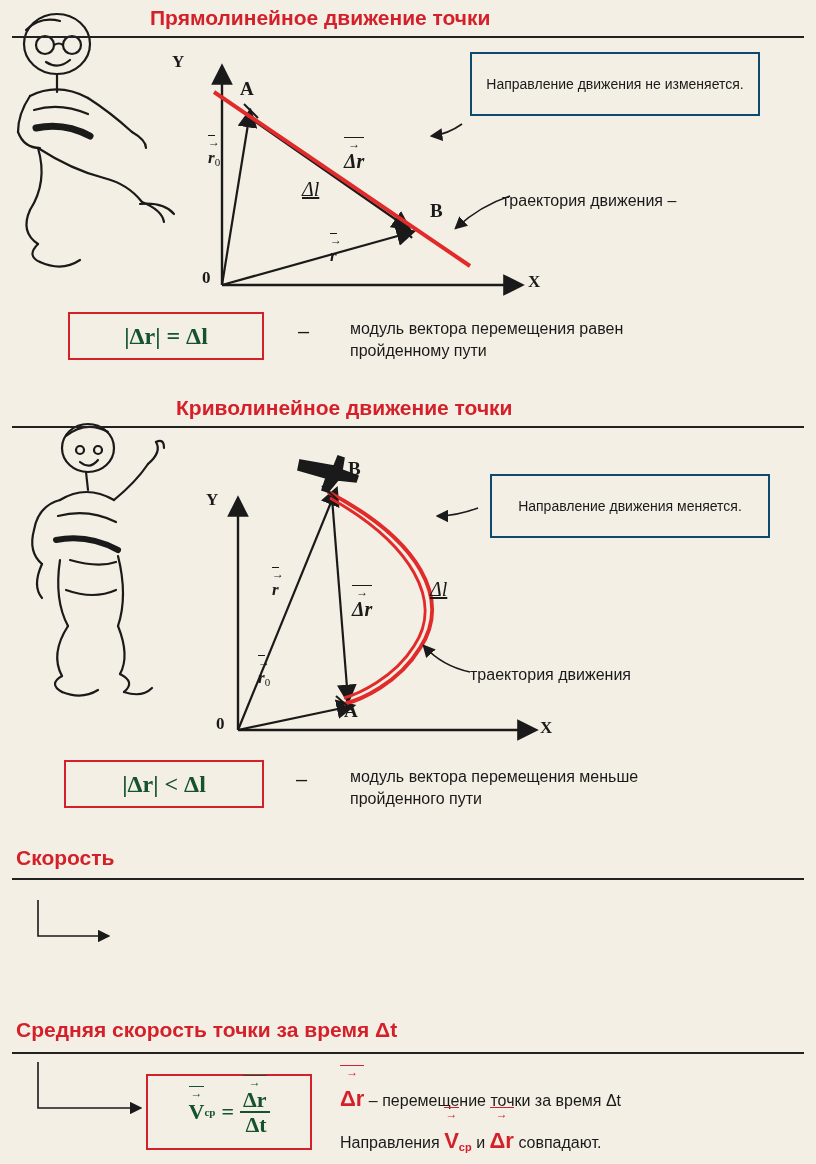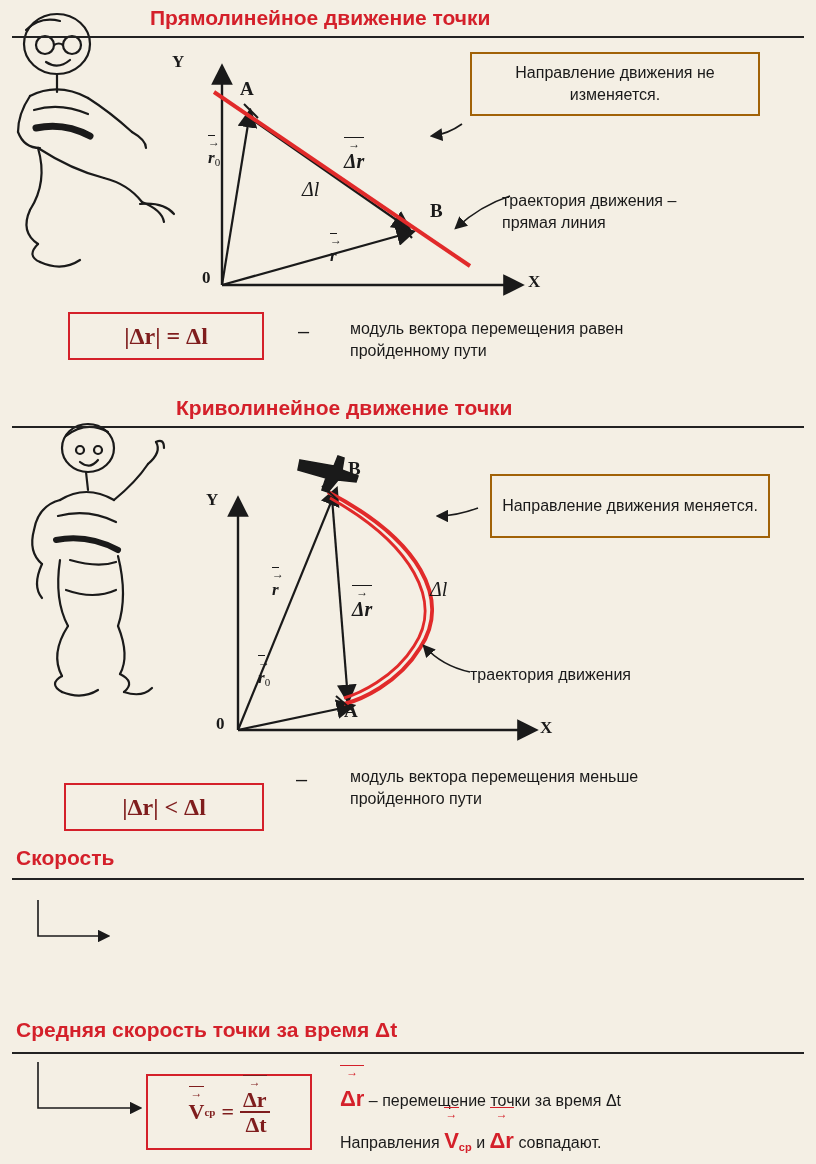--- a/index.html
+++ b/index.html
@@ -22,31 +22,31 @@
     white-space:nowrap;
   }
   .title-rule{
     position:absolute;
     height:2px;background:#222;
   }
 
   
   .boxed{
     position:absolute;
-    border:2px solid #a16207;
+    border:2px solid #0c4a6e;
     background:transparent;
-    font-size:16px;
+    font-size:14px;
     line-height:1.35;
     padding:6px 10px;
     box-sizing:border-box;
   }
   .formula-box{
     position:absolute;
     border:2px solid #d4202a;
-    color:#7f1d1d;
+    color:#14532d;
     font-weight:bold;
     box-sizing:border-box;
     display:flex;align-items:center;justify-content:center;
     font-size:24px;
     font-family:"Liberation Serif", serif;
   }
   .plain-text{
     position:absolute;
     font-size:16px;
     line-height:1.4;
@@ -55,21 +55,21 @@
   .dash{position:absolute;font-size:20px;}
 
   
   svg.layer{position:absolute;left:0;top:0;width:816px;height:1164px;pointer-events:none;}
 
   .lbl{
     position:absolute;
     font-family:"Liberation Serif", serif;
     font-size:17px;
   }
-  .lbl-i{font-style:italic;}
+  .lbl-i{font-style:italic;text-decoration:underline;}
   .vecbar{
     position:relative;
     display:inline-block;
   }
   .vecbar:after{
     content:"";
     position:absolute;left:0;right:-2px;top:-3px;
     border-top:1.5px solid currentColor;
   }
   .vecarrow:after{
@@ -214,21 +214,20 @@
 
   <div class="section-title" style="left:150px;top:6px;">Прямолинейное движение точки</div>
   <div class="title-rule" style="left:12px;top:36px;width:792px;"></div>
 
   <div class="boxed" style="left:470px;top:52px;width:290px;height:64px;text-align:center;display:flex;align-items:center;justify-content:center;">
     <span>Направление движения не изменяется.</span>
   </div>
 
   <div class="plain-text" style="left:502px;top:190px;width:260px;">
     <div>траектория движения –</div>
-    <div>прямая линия</div>
   </div>
 
   <div class="lbl" style="left:172px;top:52px;font-weight:bold;">Y</div>
   <div class="lbl" style="left:528px;top:272px;font-weight:bold;">X</div>
   <div class="lbl" style="left:202px;top:268px;font-weight:bold;">0</div>
   <div class="lbl" style="left:240px;top:78px;font-weight:bold;font-size:19px;">A</div>
   <div class="lbl" style="left:430px;top:200px;font-weight:bold;font-size:19px;">B</div>
 
   <div class="lbl" style="left:208px;top:148px;">
     <span class="vecbar vecarrow" style="font-style:italic;font-weight:bold;">r</span><span class="sub">0</span>
@@ -269,21 +268,21 @@
     <span class="vecbar vecarrow" style="font-style:italic;font-weight:bold;">r</span>
   </div>
   <div class="lbl" style="left:258px;top:668px;">
     <span class="vecbar vecarrow" style="font-style:italic;font-weight:bold;">r</span><span class="sub">0</span>
   </div>
   <div class="lbl" style="left:352px;top:598px;font-size:20px;">
     <span class="vecbar vecarrow" style="font-style:italic;font-weight:bold;">Δr</span>
   </div>
   <div class="lbl lbl-i" style="left:430px;top:578px;font-size:20px;">Δl</div>
 
-  <div class="formula-box" style="left:64px;top:760px;width:200px;height:48px;margin-top:23px;">
+  <div class="formula-box" style="left:64px;top:760px;width:200px;height:48px;">
     <span>|Δr| &lt; Δl</span>
   </div>
   <div class="dash" style="left:296px;top:768px;">–</div>
   <div class="plain-text" style="left:350px;top:766px;width:430px;">
     <div>модуль вектора перемещения меньше</div>
     <div>пройденного пути</div>
   </div>
 
   <div class="section-title" style="left:16px;top:846px;">Скорость</div>
   <div class="title-rule" style="left:12px;top:878px;width:792px;"></div>

